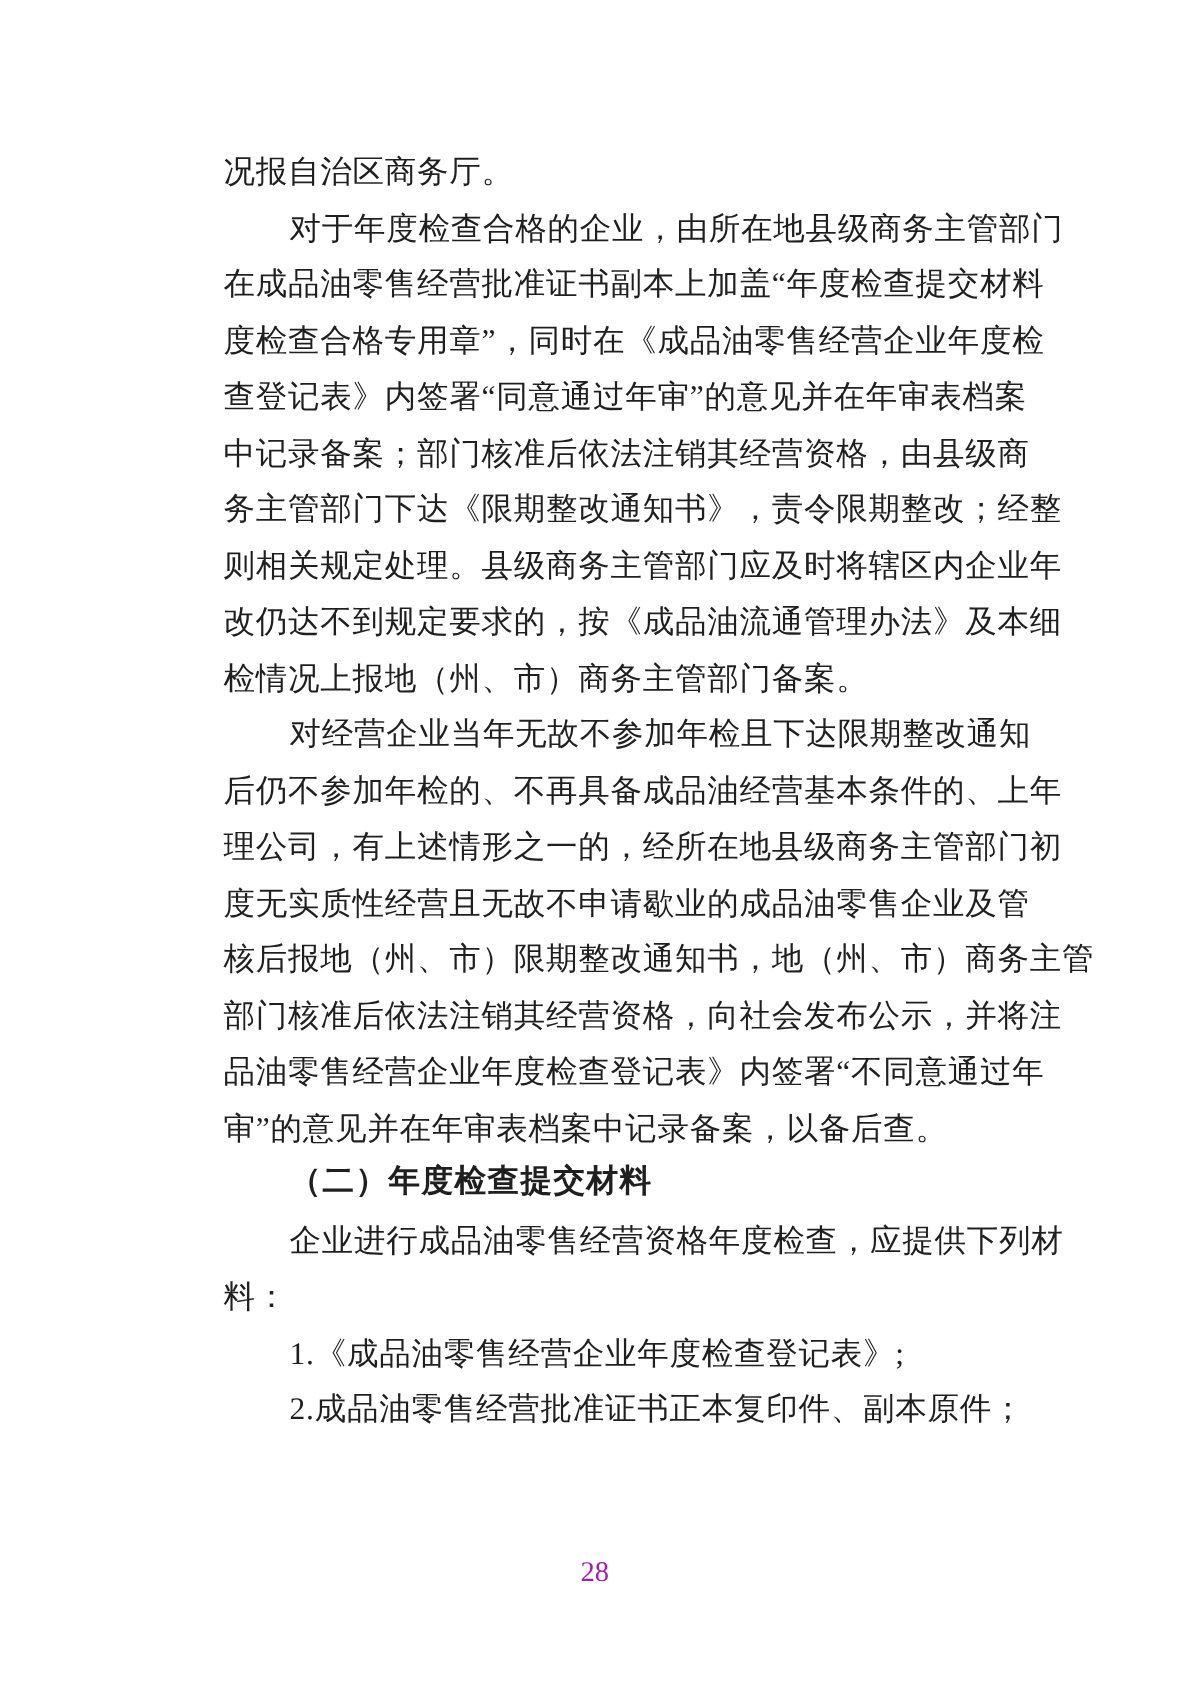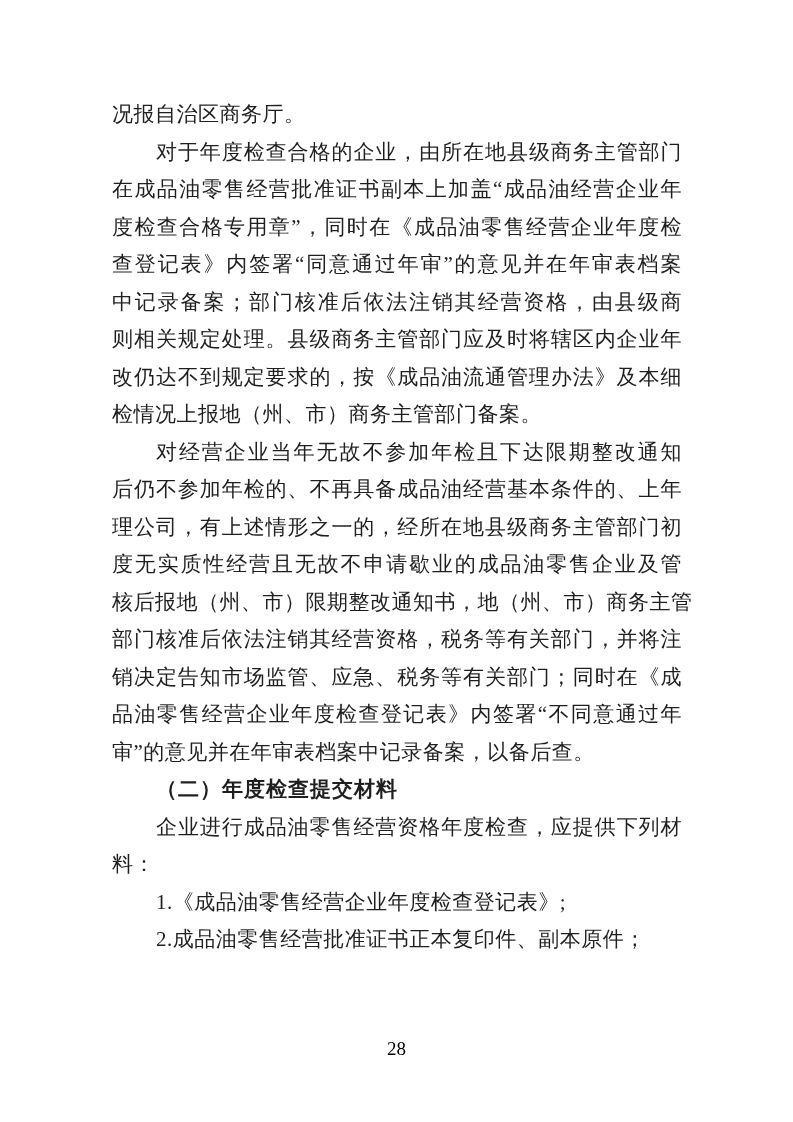--- a/index.html
+++ b/index.html
@@ -24,66 +24,68 @@
   }
   .line {
     height: 37.5px;
     line-height: 37.5px;
     font-size: 21px;
     text-align: justify;
     text-align-last: justify;
     letter-spacing: 0.5px;
     white-space: nowrap;
     overflow: visible;
+    margin-left: 37px;
   }
   .line.last {
     text-align: left;
     text-align-last: left;
   }
   .line.indent {
     padding-left: 44px;
   }
   .line.heading {
     font-weight: bold;
     letter-spacing: 1px;
+    font-family: Liberation Mono, monospace;
   }
   .footer {
     position: absolute;
     left: 0;
     width: 793px;
     top: 1038px;
     text-align: center;
   }
   .page-number {
     font-size: 19px;
     font-family: "Liberation Serif", "DejaVu Serif", serif;
-    color: #000000;
+    color: #a21caf;
   }
 </style>
 </head>
 <body>
 
 <div class="page" style="color: rgb(31, 31, 31); background: rgb(255, 255, 255);">
   <main class="content" id="doc-body">
       <div class="line last">况报自治区商务厅。</div>
       <div class="line indent">对于年度检查合格的企业，由所在地县级商务主管部门</div>
-      <div class="line">在成品油零售经营批准证书副本上加盖“成品油经营企业年</div>
+      <div class="line">在成品油零售经营批准证书副本上加盖“年度检查提交材料</div>
       <div class="line">度检查合格专用章”，同时在《成品油零售经营企业年度检</div>
       <div class="line">查登记表》内签署“同意通过年审”的意见并在年审表档案</div>
       <div class="line">中记录备案；部门核准后依法注销其经营资格，由县级商</div>
+      <div class="line">务主管部门下达《限期整改通知书》，责令限期整改；经整</div>
       <div class="line">则相关规定处理。县级商务主管部门应及时将辖区内企业年</div>
       <div class="line">改仍达不到规定要求的，按《成品油流通管理办法》及本细</div>
       <div class="line last">检情况上报地（州、市）商务主管部门备案。</div>
       <div class="line indent">对经营企业当年无故不参加年检且下达限期整改通知</div>
       <div class="line">后仍不参加年检的、不再具备成品油经营基本条件的、上年</div>
       <div class="line">理公司，有上述情形之一的，经所在地县级商务主管部门初</div>
       <div class="line">度无实质性经营且无故不申请歇业的成品油零售企业及管</div>
       <div class="line">核后报地（州、市）限期整改通知书，地（州、市）商务主管</div>
-      <div class="line">部门核准后依法注销其经营资格，税务等有关部门，并将注</div>
-      <div class="line">销决定告知市场监管、应急、税务等有关部门；同时在《成</div>
+      <div class="line">部门核准后依法注销其经营资格，向社会发布公示，并将注</div>
       <div class="line">品油零售经营企业年度检查登记表》内签署“不同意通过年</div>
       <div class="line last">审”的意见并在年审表档案中记录备案，以备后查。</div>
       <div class="line indent last heading">（二）年度检查提交材料</div>
       <div class="line indent">企业进行成品油零售经营资格年度检查，应提供下列材</div>
       <div class="line last">料：</div>
       <div class="line indent last">1.《成品油零售经营企业年度检查登记表》;</div>
       <div class="line indent last">2.成品油零售经营批准证书正本复印件、副本原件；</div>
     </main>
   <footer class="footer">
     <span class="page-number">28</span>

